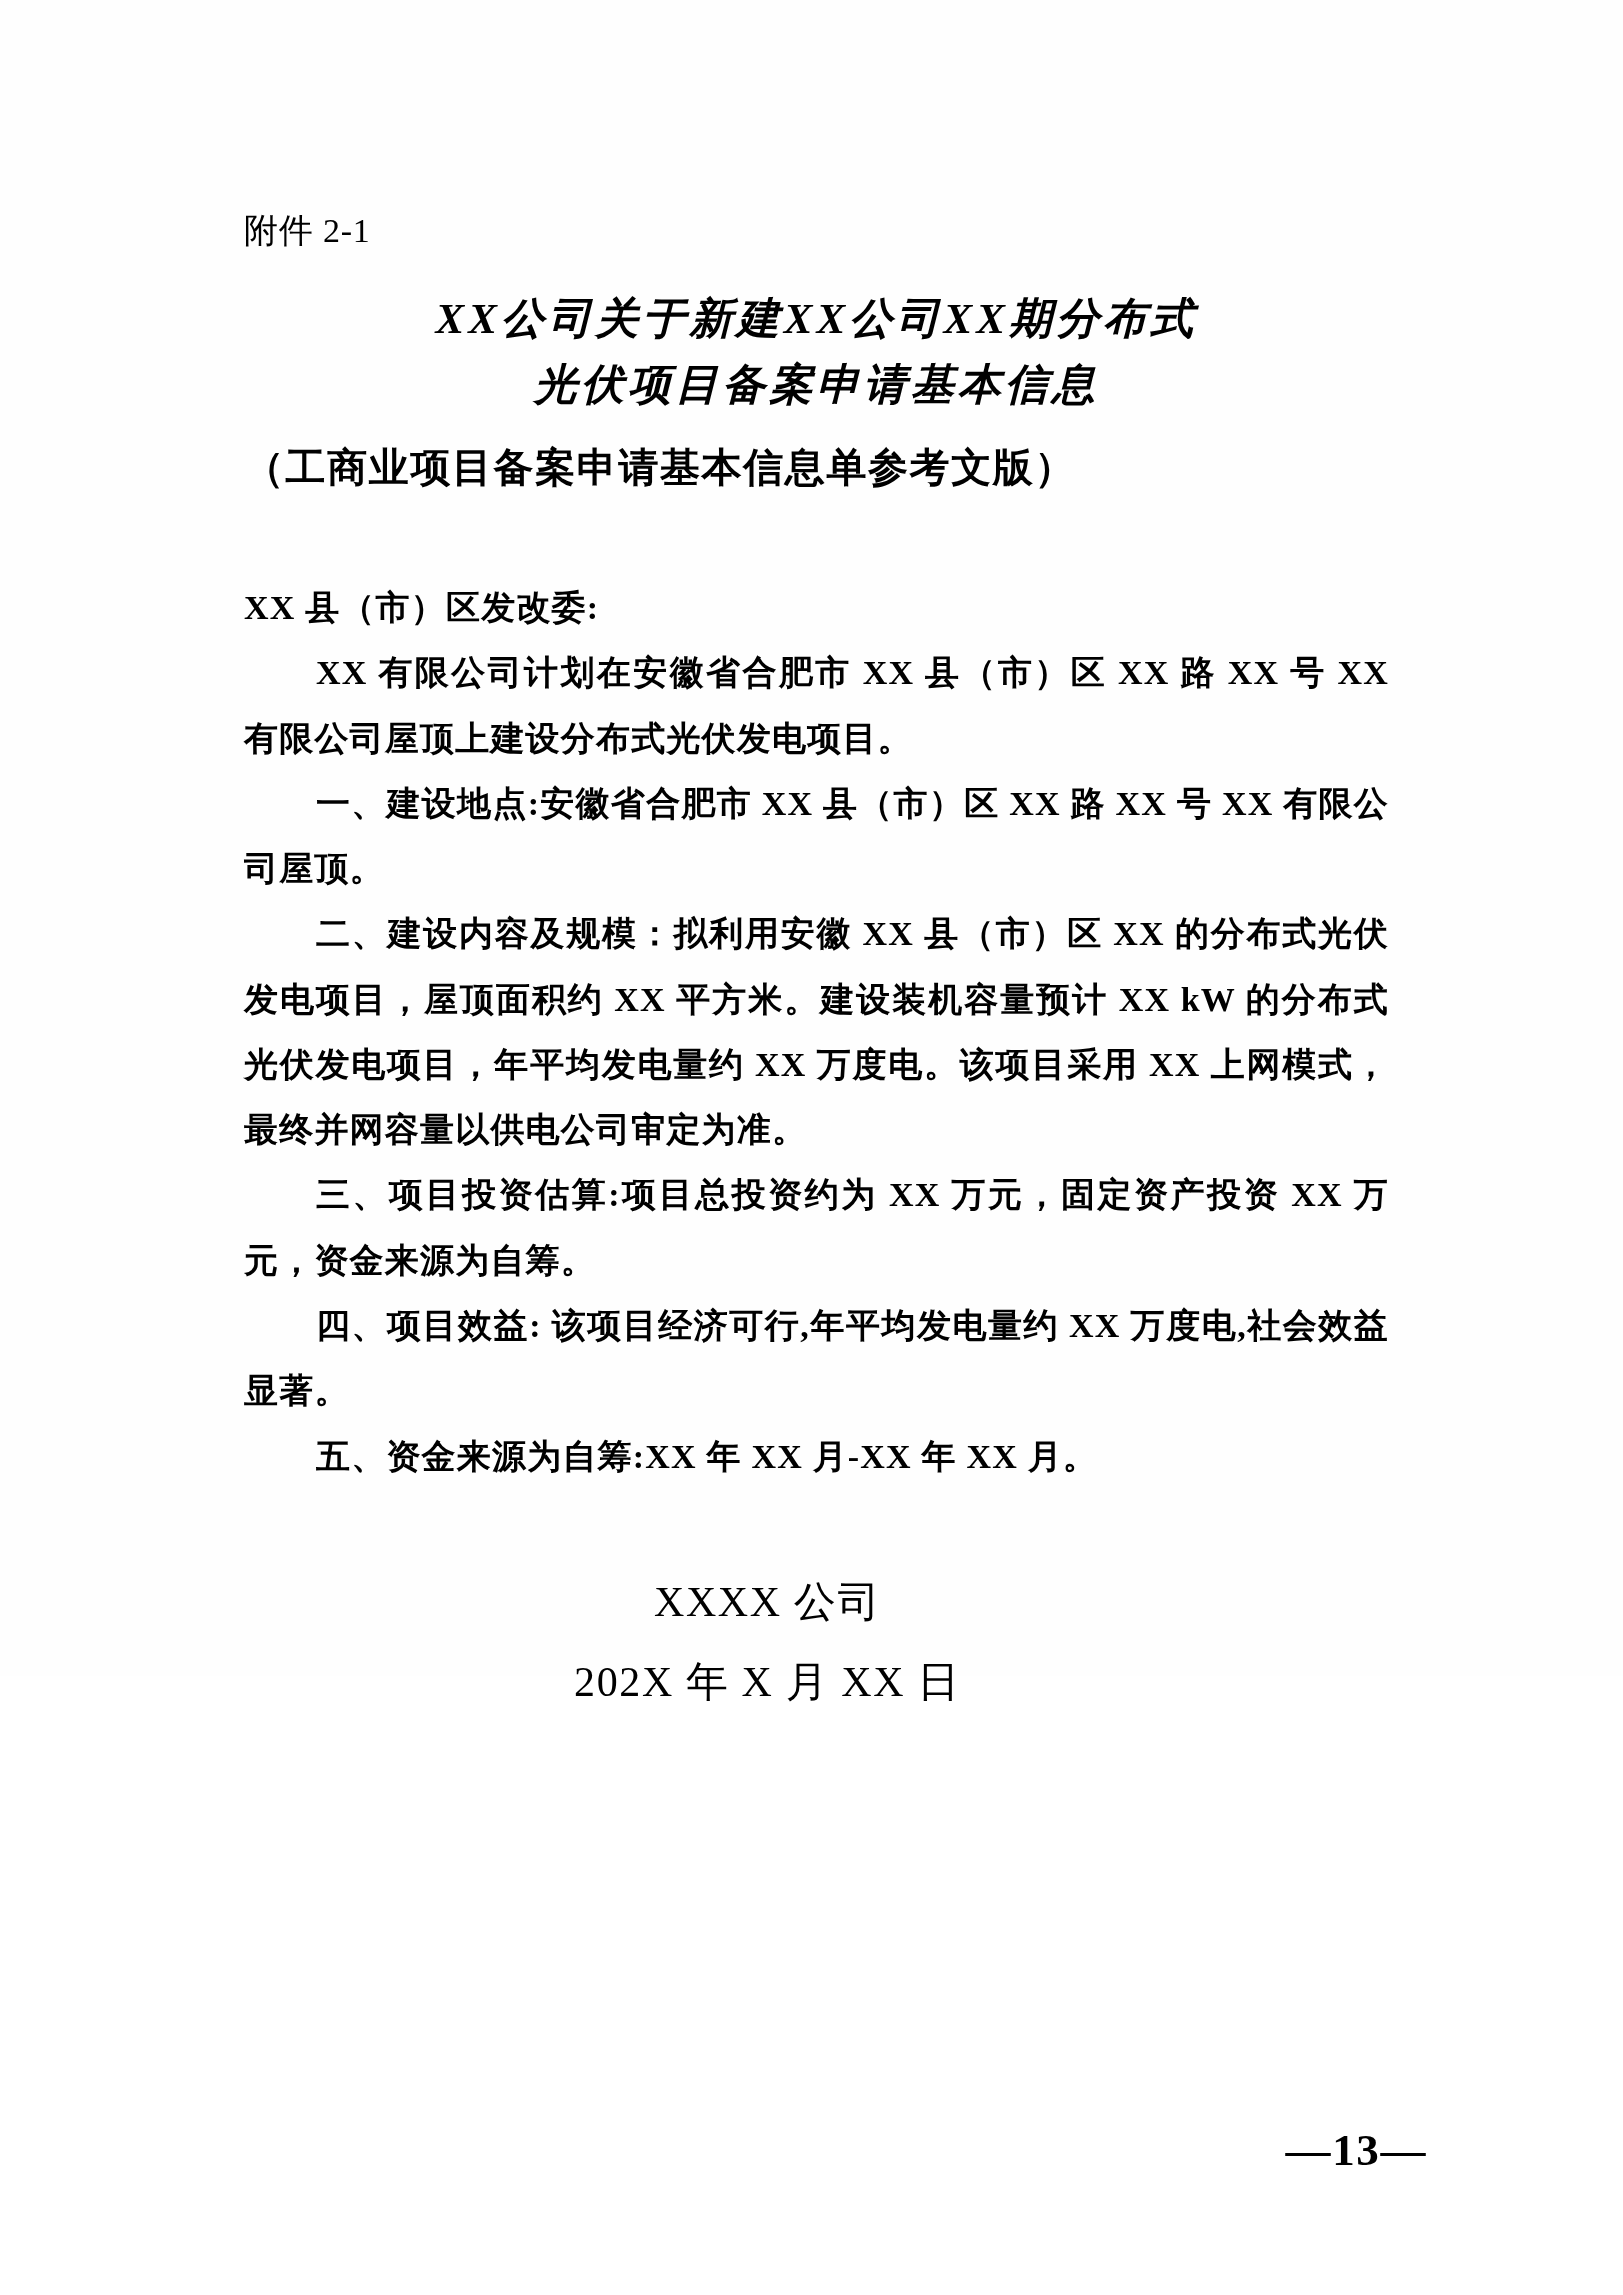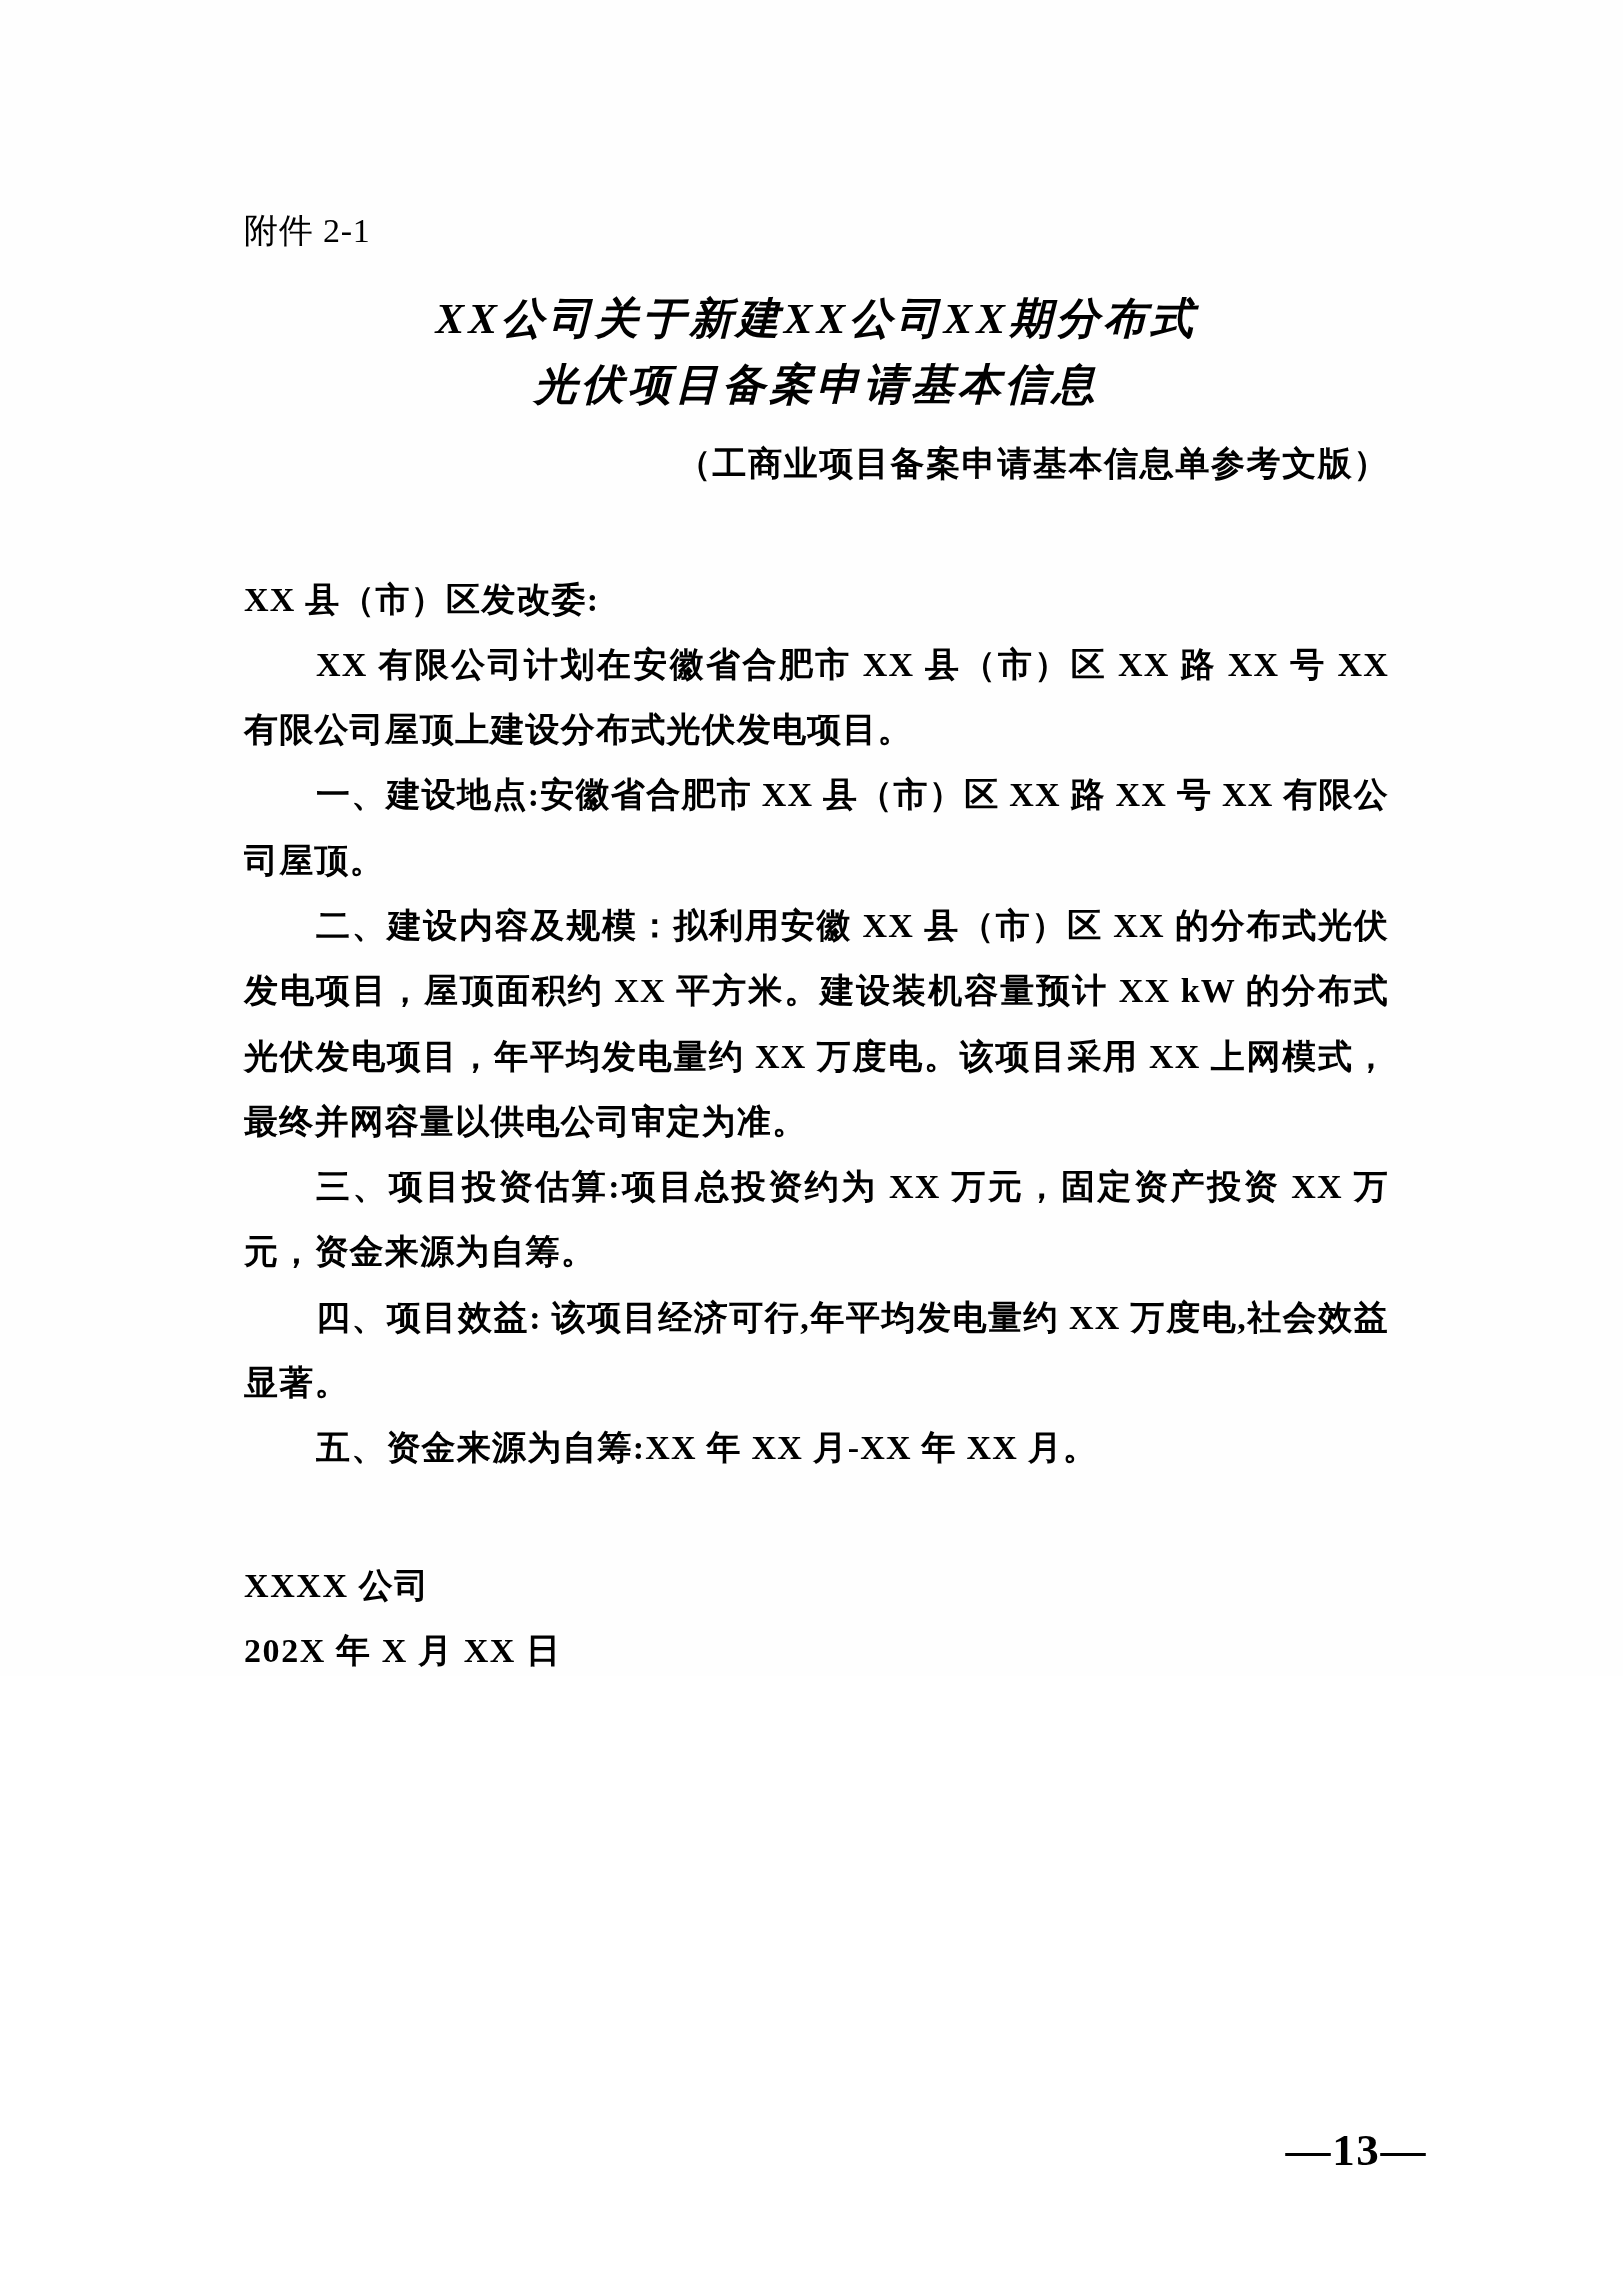--- a/index.html
+++ b/index.html
@@ -45,22 +45,22 @@
     line-height: 1.55;
     letter-spacing: 4.1px;
   }
   .doc-title .tline {
     display: block;
     white-space: nowrap;
     text-align: center;
   }
   .doc-subtitle {
     margin-top: 21px;
-    text-align: right;
-    font-size: 34px;
+    text-align: left;
+    font-size: 40px;
     font-weight: bold;
     letter-spacing: 1.6px;
     line-height: 1.4;
   }
   .body-block {
     margin-top: 79px;
     font-size: 34px;
     line-height: 1.92;
     text-align: justify;
     text-justify: inter-ideograph;
@@ -73,25 +73,25 @@
   }
   .para.indent {
     text-indent: 72px;
   }
   .para.salutation {
     font-weight: bold;
     text-indent: 0;
   }
   .sign-block {
     margin-top: 74px;
-    font-size: 34px;
+    font-size: 42px;
     line-height: 1.9;
-    font-weight: bold;
+    font-weight: normal;
     letter-spacing: 1.6px;
-    text-align: left;
+    text-align: center;
     padding-right: 98px;
   }
   .sign-line {
     display: block;
   }
   .page-number {
     position: absolute;
     right: 196px;
     top: 2124px;
     font-size: 45px;

